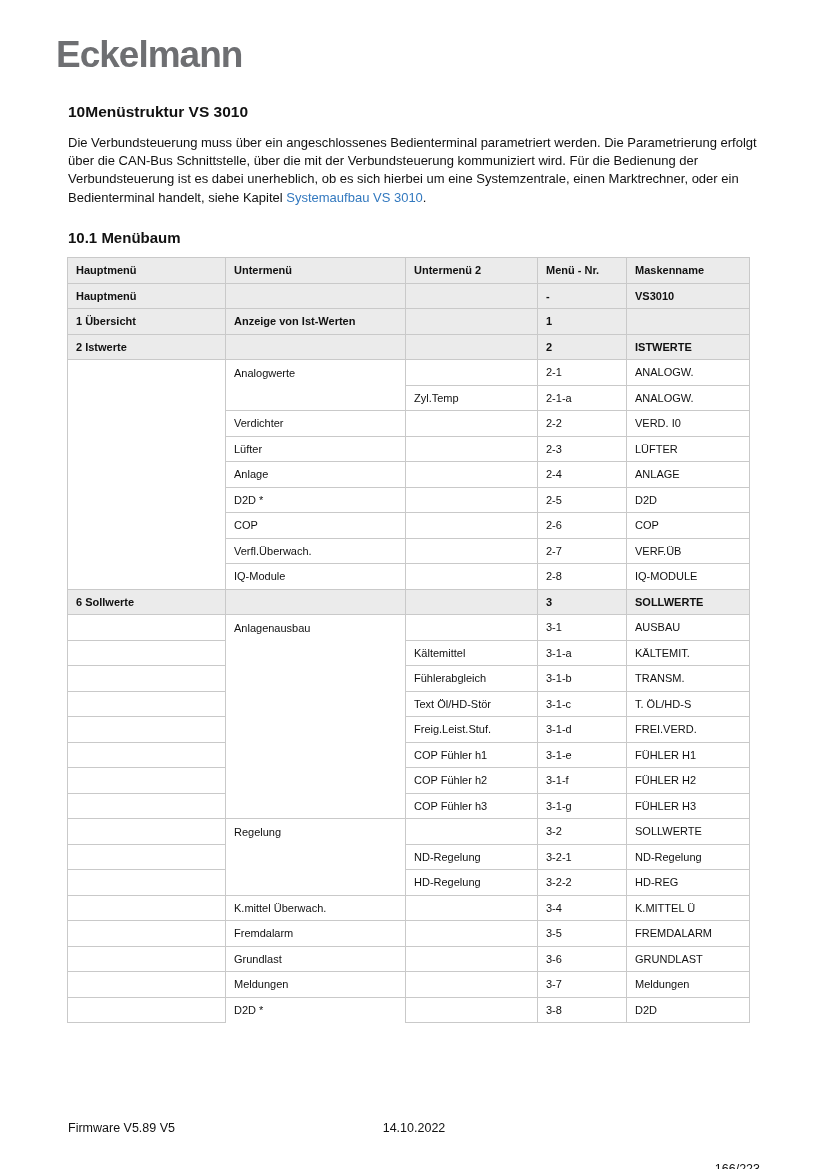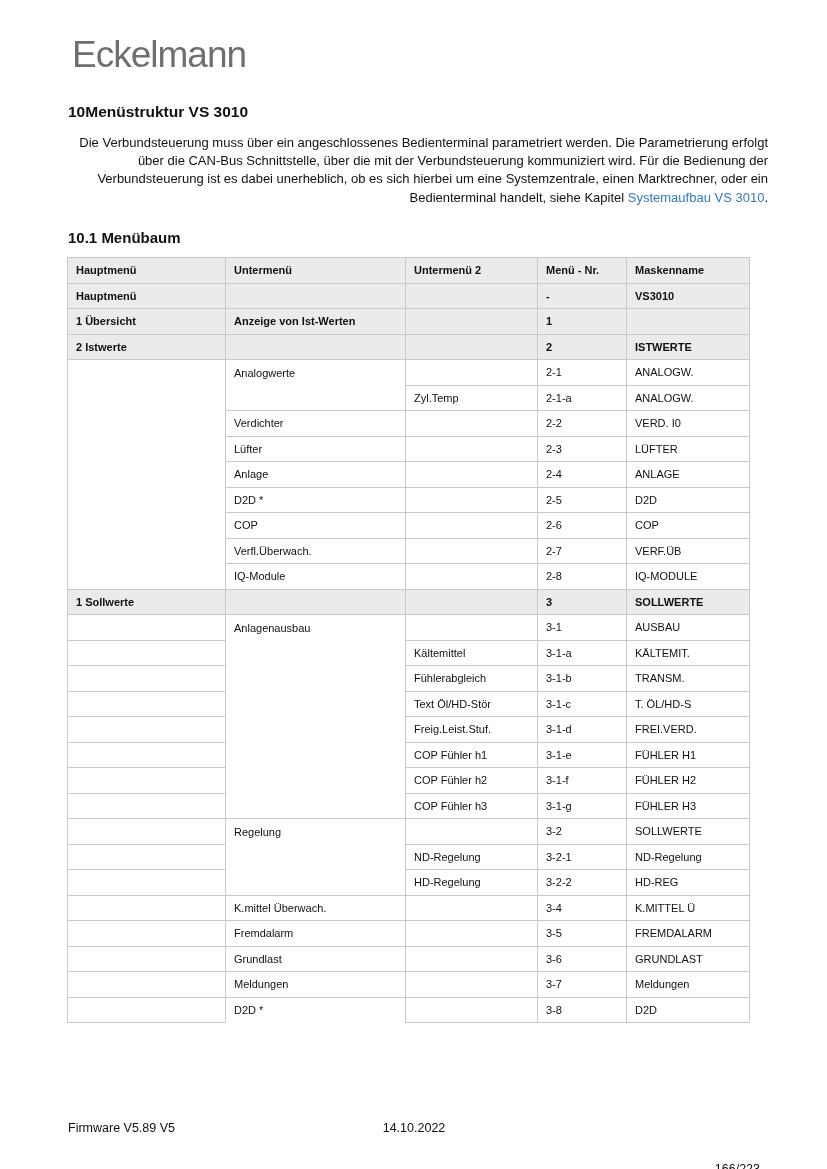--- a/index.html
+++ b/index.html
@@ -7,24 +7,24 @@
     position: relative;
     width: 827px;
     height: 1169px;
     background: #ffffff;
     font-family: "Liberation Sans", "DejaVu Sans", sans-serif;
     color: var(--text, #111111);
     overflow: hidden;
   }
   .logo {
     position: absolute;
-    left: 72px;
+    left: 56px;
     top: 34px;
     font-size: 37px;
-    font-weight: 400;
+    font-weight: 700;
     letter-spacing: -1px;
     color: var(--logo-gray, #6e6f72);
   }
   h1.sec {
     position: absolute;
     left: 68px;
     top: 103px;
     margin: 0;
     font-size: 15.5px;
     font-weight: 700;
@@ -33,21 +33,20 @@
   h1.sec .h-num { }
   .intro {
     position: absolute;
     left: 68px;
     top: 134px;
     width: 700px;
     margin: 0;
     font-size: 13px;
     line-height: 18.2px;
     color: var(--text, #111111);
-    text-align: right;
   }
   .intro a.link {
     color: var(--link-blue, #3379bf);
     text-decoration: none;
     cursor: pointer;
   }
   h2.subsec {
     position: absolute;
     left: 68px;
     top: 229px;
@@ -218,21 +217,21 @@
           <td>VERF.ÜB</td>
         </tr>
         <tr>
           <td></td>
           <td>IQ-Module</td>
           <td></td>
           <td>2-8</td>
           <td>IQ-MODULE</td>
         </tr>
         <tr class="shaded">
-          <td>1 Sollwerte</td>
+          <td>6 Sollwerte</td>
           <td></td>
           <td></td>
           <td>3</td>
           <td>SOLLWERTE</td>
         </tr>
         <tr>
           <td></td>
           <td class="nb">Anlagenausbau</td>
           <td></td>
           <td>3-1</td>

